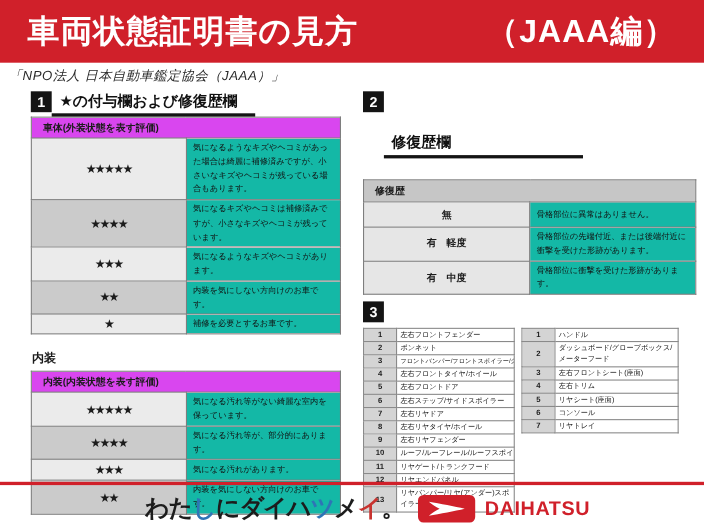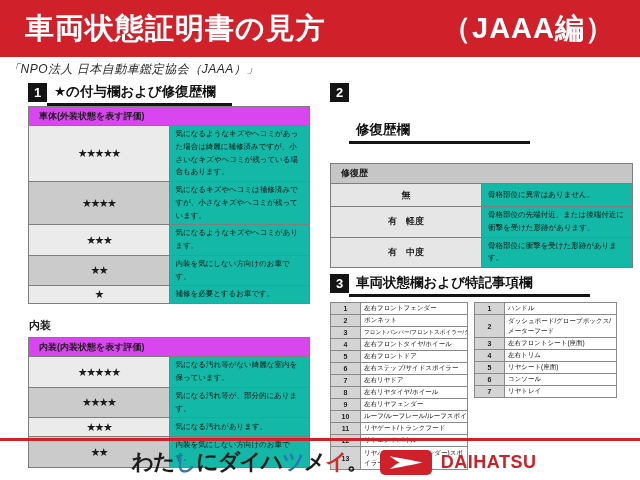--- a/index.html
+++ b/index.html
@@ -172,21 +172,20 @@
         </tr>
         <tr class="h22">
           <td class="grade-cell">有　中度</td>
           <td class="desc-cell">骨格部位に衝撃を受けた形跡があります。</td>
         </tr>
       </tbody>
     </table>
 
     <div class="sec-head" style="margin-top:6px;">
       <div class="sec-num">3</div>
-      <div class="sec-title w3">車両状態欄および特記事項欄</div>
     </div>
 
     <div class="parts-row">
 
       <table class="parts pl">
         <tbody>
           <tr>
             <td class="num-cell">1</td>
             <td class="pdesc-cell">左右フロントフェンダー</td>
           </tr>

